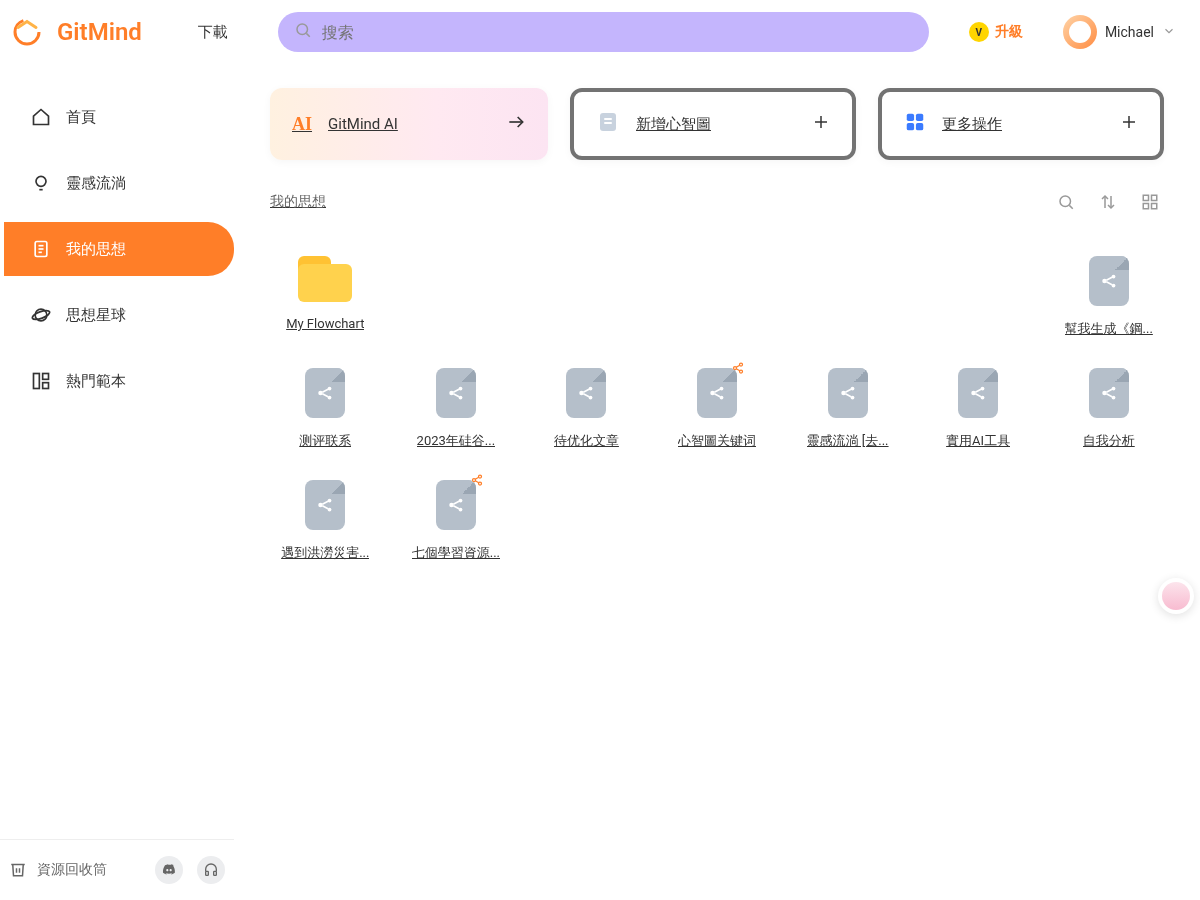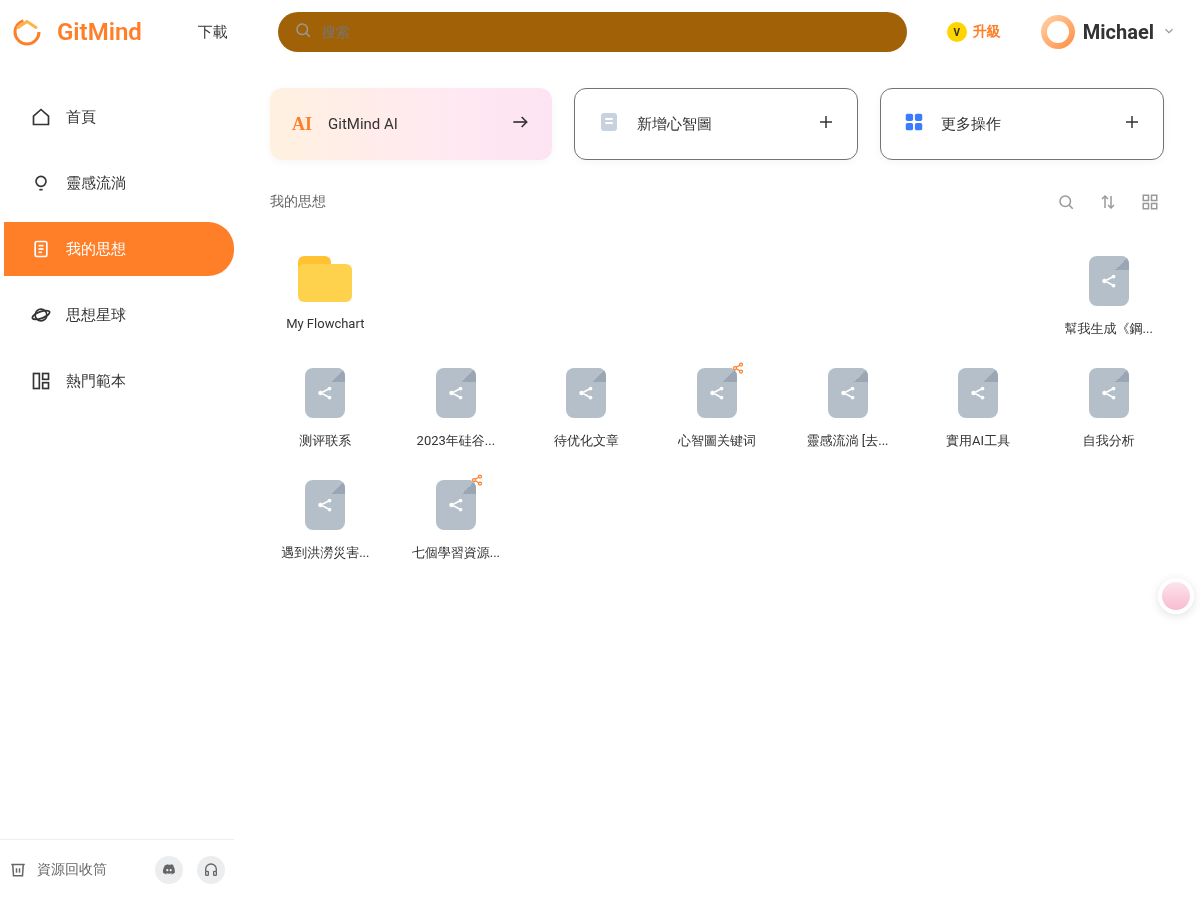--- a/index.html
+++ b/index.html
@@ -1,42 +1,42 @@
 <!DOCTYPE html>
 <html><head>
 <meta charset="utf-8">
 <style>
 * { margin:0; padding:0; box-sizing:border-box; font-family:-apple-system,BlinkMacSystemFont,"Segoe UI",Roboto,sans-serif; }
 body { width:1200px; height:900px; background:#fff; color:#333; overflow:hidden; position:relative; }
 .topbar { height:64px; display:flex; align-items:center; padding:0 24px 0 12px; gap:20px; }
 .logo { display:flex; align-items:center; gap:15px; font-size:24px; font-weight:600; color:#FF7E28; }
 .download-link { font-size:15px; color:#333; margin-left:36px; }
 .search-wrap { flex:1; position:relative; margin-left:30px; }
-.search-input { width:100%; height:40px; border:none; background:#a16207; border-radius:20px; padding:0 18px 0 44px; font-size:14px; outline:none; }
+.search-input { width:100%; height:40px; border:none; background:#c4b5fd; border-radius:20px; padding:0 18px 0 44px; font-size:16px; outline:none; }
 .search-icon-pos { position:absolute; left:16px; top:50%; transform:translateY(-50%); color:#999; }
 .upgrade-wrap { display:flex; align-items:center; gap:6px; margin-left:20px; }
 .upgrade-badge { width:20px; height:20px; border-radius:50%; background:#FFD500; display:flex; align-items:center; justify-content:center; font-size:10px; font-weight:700; color:#333; }
 .upgrade-text { color:#FF7E28; font-weight:600; font-size:14px; }
 .user-wrap { display:flex; align-items:center; gap:8px; margin-left:20px; cursor:pointer; }
 .avatar { width:34px; height:34px; border-radius:50%; background:linear-gradient(135deg,#ffd4a8,#ff8c42); position:relative; overflow:hidden; }
 .avatar::before { content:""; position:absolute; inset:6px; background:#fff; border-radius:50%; }
-.username { font-size:20px; color:#333;font-weight:bold; }
+.username { font-size:14px; color:#333; }
 .chevron { color:#999; }
 .layout { display:flex; height:calc(100% - 64px); }
 .sidebar { width:234px; display:flex; flex-direction:column; padding-top:20px;text-align:center; }
 .side-item { display:flex; align-items:center; gap:14px; height:54px; padding:0 26px; margin:6px 0 6px 4px; border-radius:0 26px 26px 0; cursor:pointer; font-size:15px; color:#333; }
 .side-item.active { background:#FF7E28; color:#fff; }
 .side-icon { width:22px; height:22px; display:flex; align-items:center; justify-content:center; }
 .sidebar-spacer { flex:1; }
 .sidebar-bottom { display:flex; align-items:center; padding:16px 9px; gap:14px; border-top:1px solid #eee; }
 .trash-wrap { display:flex; align-items:center; gap:10px; color:#666; font-size:14px; flex:1; cursor:pointer; }
 .circle-icon { width:28px; height:28px; border-radius:50%; background:#ECEDEF; display:flex; align-items:center; justify-content:center; color:#666; cursor:pointer; }
-.main { flex:1; padding:24px 36px 0 36px; overflow:auto; }
+.main { flex:1; padding:24px 36px 0 36px; overflow:auto;text-decoration:underline; }
 .action-row { display:flex; gap:22px; }
-.action-card { flex:1; height:72px; border-radius:12px; display:flex; align-items:center; padding:0 22px; cursor:pointer; font-size:15px; box-shadow:0 2px 8px rgba(0,0,0,0.04); border:1px solid #737373; }
+.action-card { flex:1; height:72px; border-radius:12px; display:flex; align-items:center; padding:0 22px; cursor:pointer; font-size:15px; box-shadow:0 2px 8px rgba(0,0,0,0.04); border:4px solid #737373; }
 .ai-card { background:linear-gradient(90deg,#FFF1E0 0%, #FFE9F1 60%, #FCE4F2 100%); border:none; }
 .ai-label { font-size:18px; font-weight:700; color:#FF7E28; margin-right:16px; font-family:serif; }
 .card-icon { margin-right:16px; }
 .card-spacer { flex:1; }
 .card-action { color:#333; }
 .section-head { display:flex; align-items:center; margin-top:28px; }
 .section-title { font-size:14px; color:#666; }
 .section-spacer { flex:1; }
 .tool-icon { width:28px; height:28px; display:flex; align-items:center; justify-content:center; color:#999; margin-left:14px; cursor:pointer; }
 .grid { display:grid; grid-template-columns:repeat(7,1fr); gap:30px 20px; margin-top:40px; }

